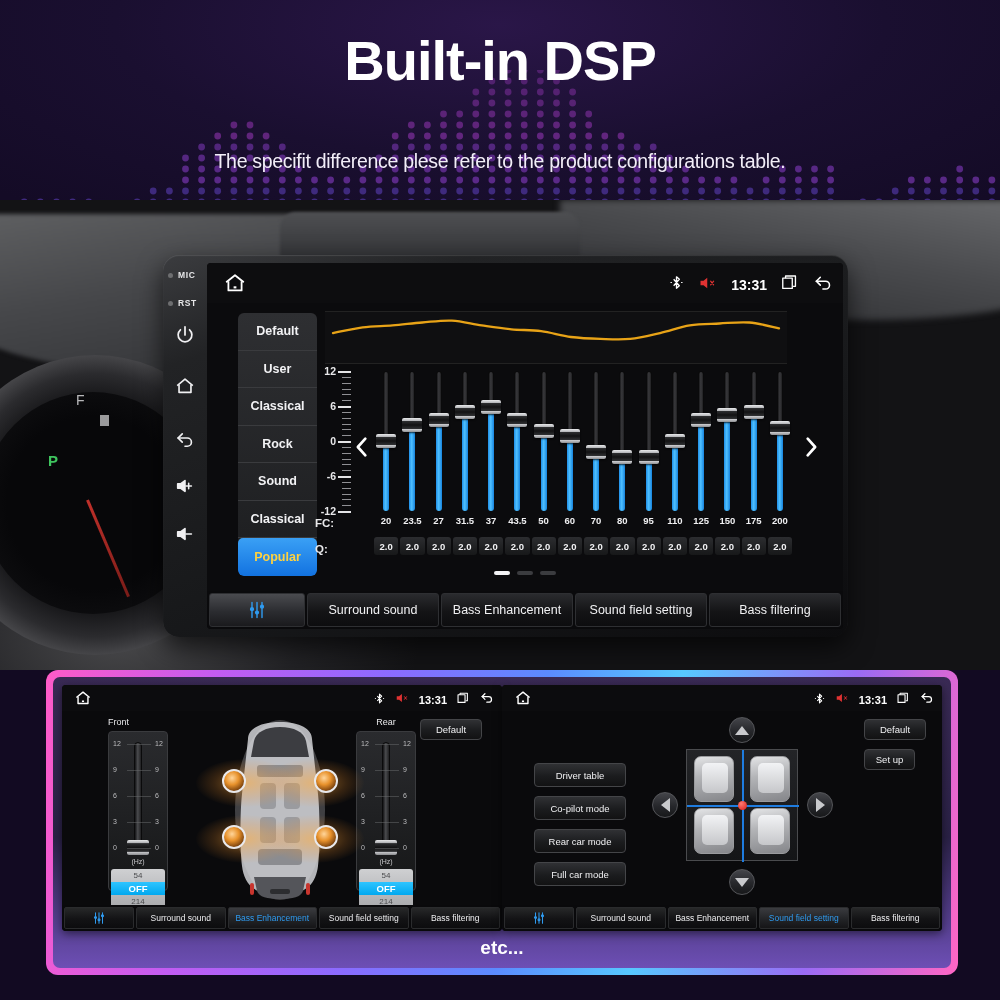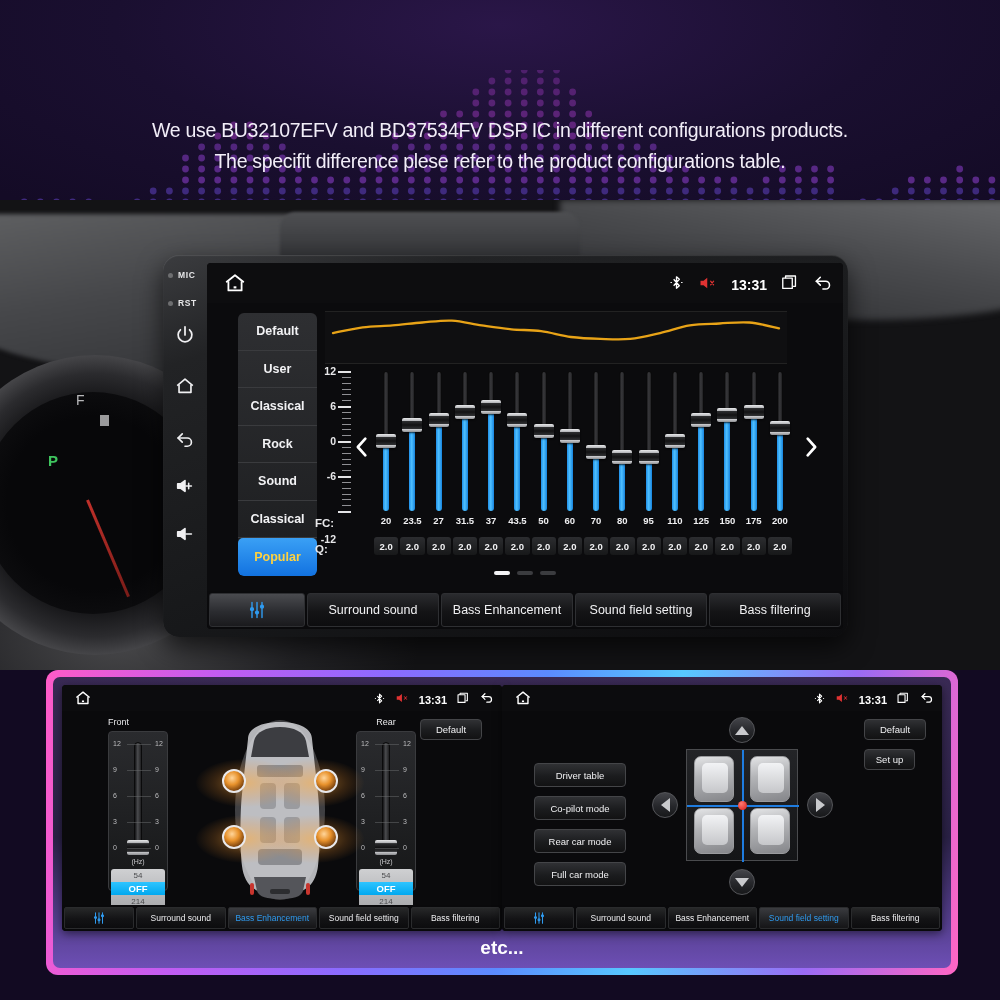--- a/index.html
+++ b/index.html
@@ -847,21 +847,21 @@
         <circle cx="975.8" cy="110" r="3.4" fill="#8f3fd0" opacity="0.66"></circle>
         <circle cx="991.9" cy="176" r="3.4" fill="#5b3fb8" opacity="0.85"></circle>
         <circle cx="991.9" cy="165" r="3.4" fill="#5b3fb8" opacity="0.82"></circle>
         <circle cx="991.9" cy="154" r="3.4" fill="#5b3fb8" opacity="0.79"></circle>
         <circle cx="991.9" cy="143" r="3.4" fill="#5b3fb8" opacity="0.76"></circle>
         <circle cx="991.9" cy="132" r="3.4" fill="#5b3fb8" opacity="0.72"></circle>
         <circle cx="991.9" cy="121" r="3.4" fill="#5b3fb8" opacity="0.69"></circle>
         <circle cx="991.9" cy="110" r="3.4" fill="#8f3fd0" opacity="0.66"></circle>
       </g>
   </svg>
-  <div class="hero-sub1">We use BU32107EFV and BD37534FV DSP IC in different configurations products.</div>
+  <div class="hero-title">Built-in DSP</div>
   <div class="hero-sub2">The specifit difference plese refer to the product configurations table.</div>
 </div>
 
 <div class="dash">
   <div class="dash-cowl"></div>
   <div class="dash-cowl2"></div>
   <div class="dash-vent"></div>
   <div class="gauge"></div>
   <div class="gauge-in"></div>
   <div class="gauge-needle"></div>
@@ -988,21 +988,21 @@
         <span class="tk" style="top: 93.3333px;"></span>
         <span class="tk" style="top: 99.1667px;"></span>
         <span class="tk tkbig" style="top: 105px;"></span>
         <span class="lb" style="top: 105px;">-6</span>
         <span class="tk" style="top: 110.833px;"></span>
         <span class="tk" style="top: 116.667px;"></span>
         <span class="tk" style="top: 122.5px;"></span>
         <span class="tk" style="top: 128.333px;"></span>
         <span class="tk" style="top: 134.167px;"></span>
         <span class="tk tkbig" style="top: 140px;"></span>
-        <span class="lb" style="top: 140px; margin-top: 28px;">-12</span>
+        <span class="lb" style="top: 140px;">-12</span>
       </div>
 
     <span class="arrow-l">
       <svg viewBox="0 0 24 30" width="20" height="28" fill="none" stroke="#fff" stroke-width="3.2" stroke-linecap="round" stroke-linejoin="round">
           <path d="M16 5 7 15l9 10"></path>
         </svg>
     </span>
     <span class="arrow-r">
       <svg viewBox="0 0 24 30" width="20" height="28" fill="none" stroke="#fff" stroke-width="3.2" stroke-linecap="round" stroke-linejoin="round">
           <path d="M8 5 17 15 8 25"></path>

